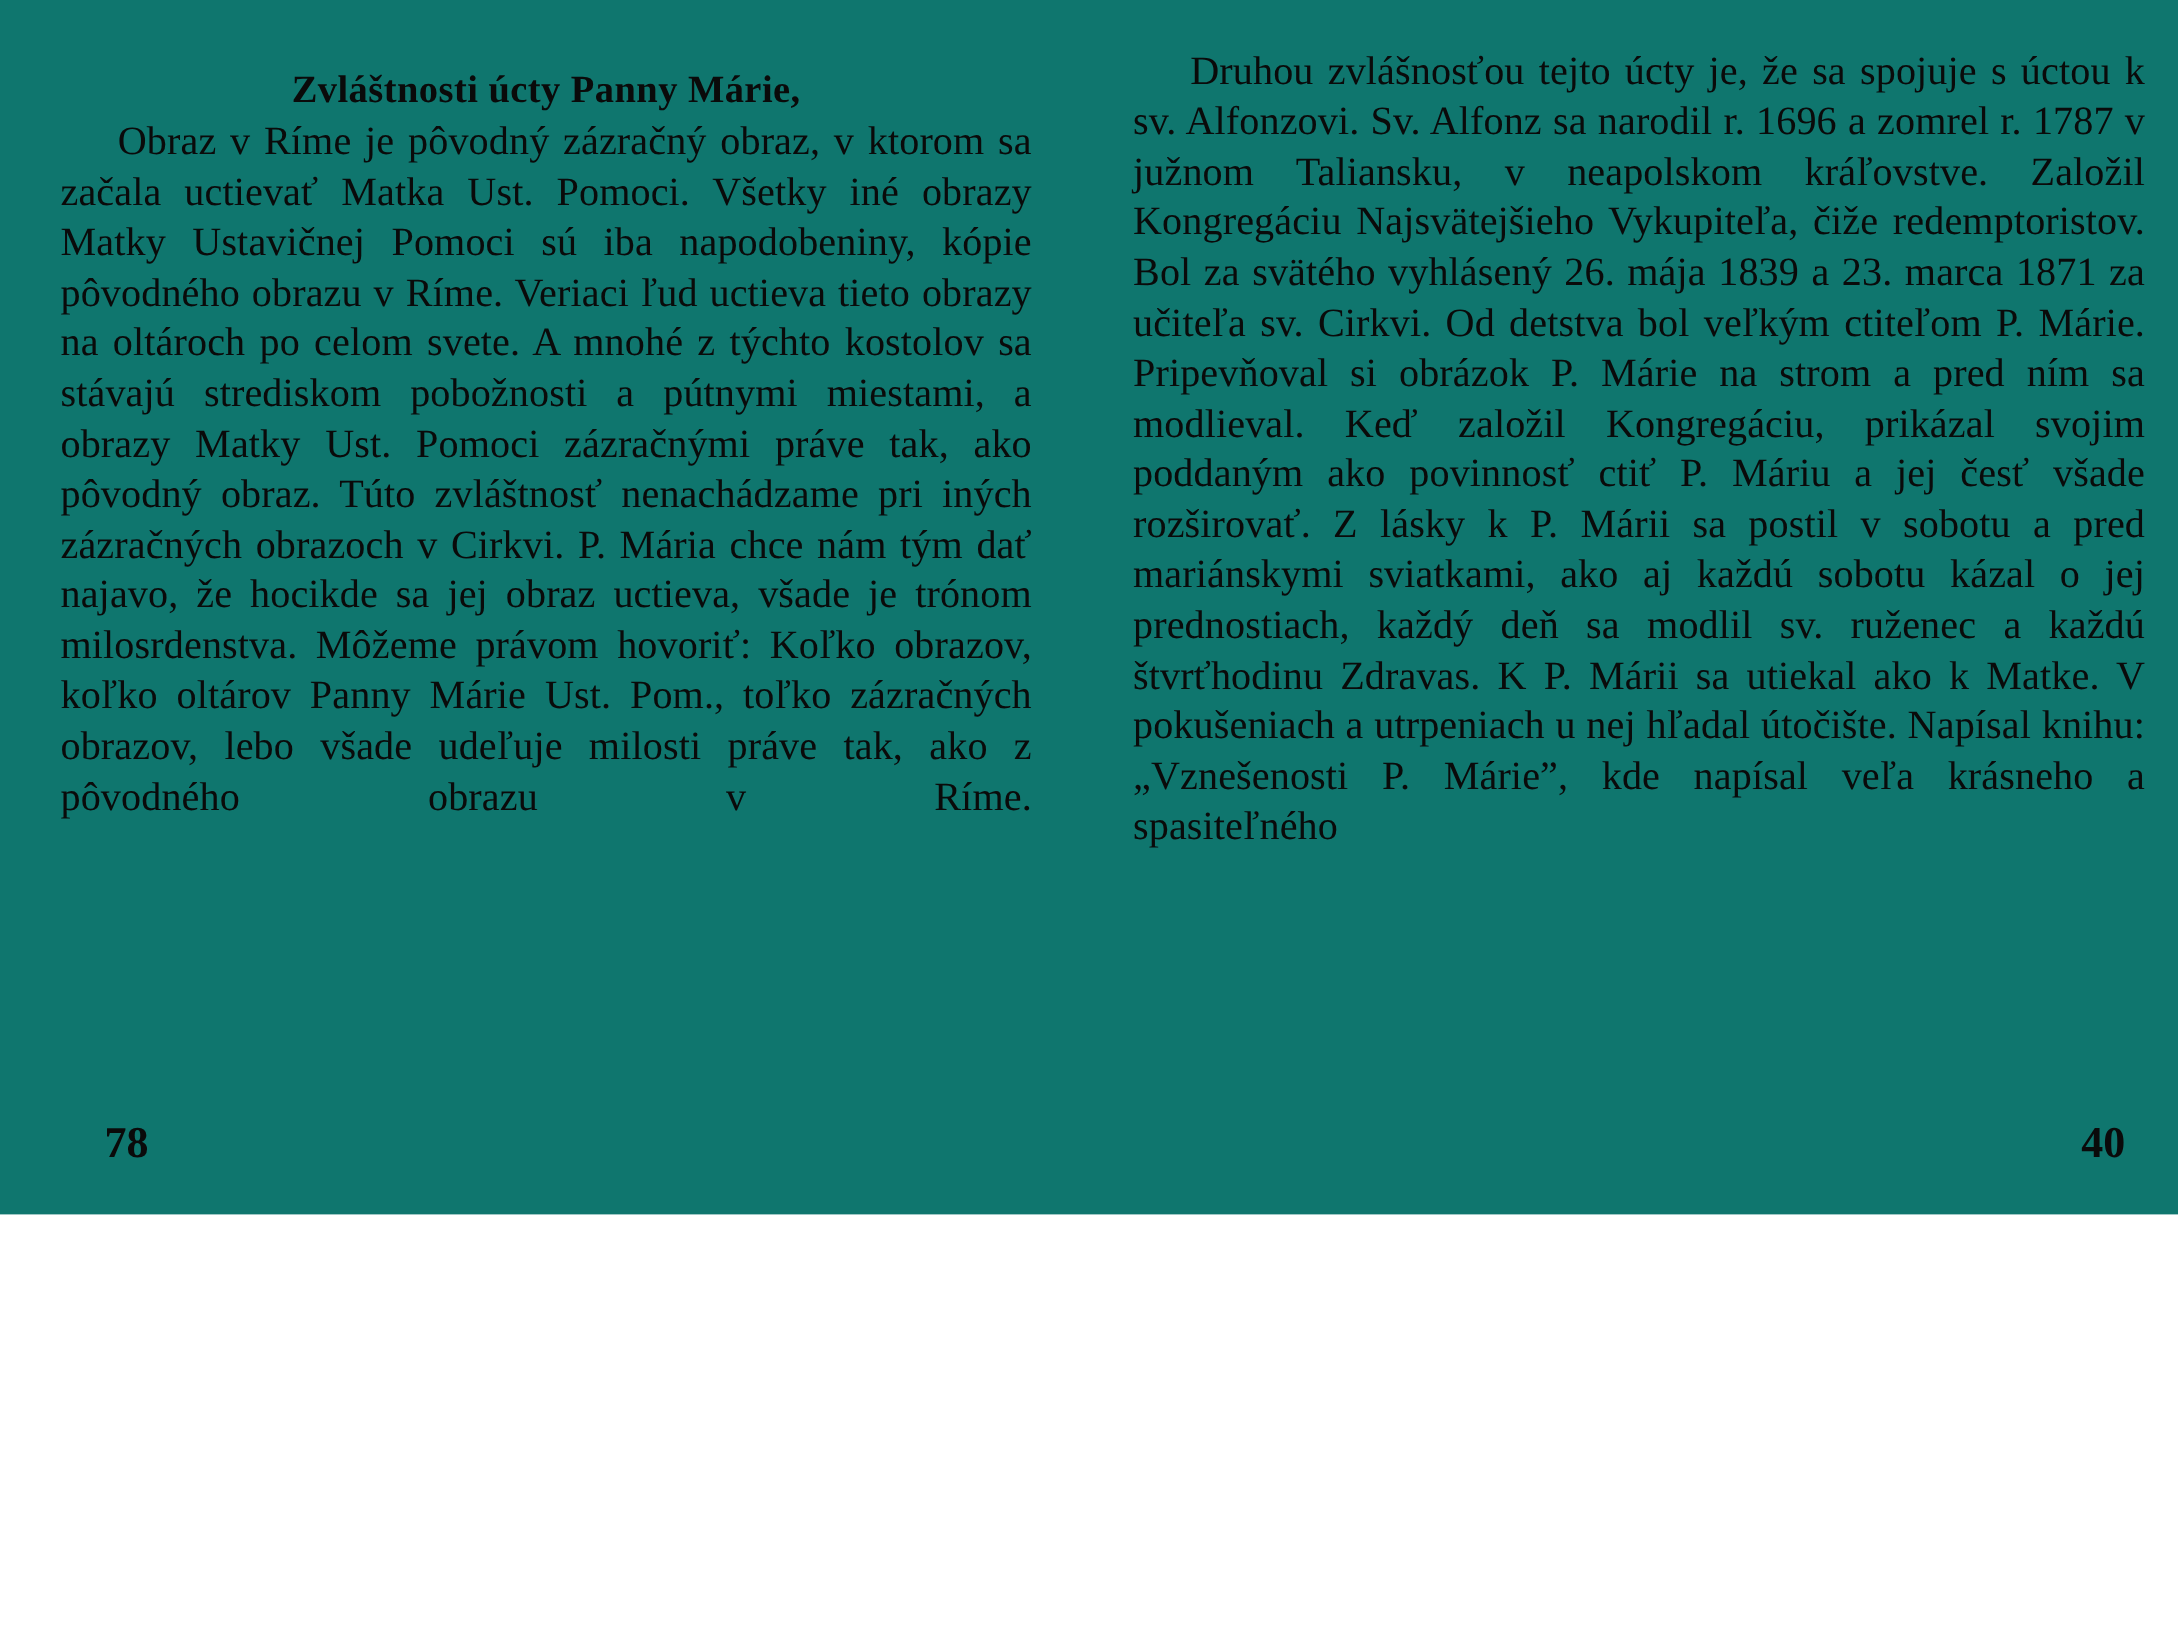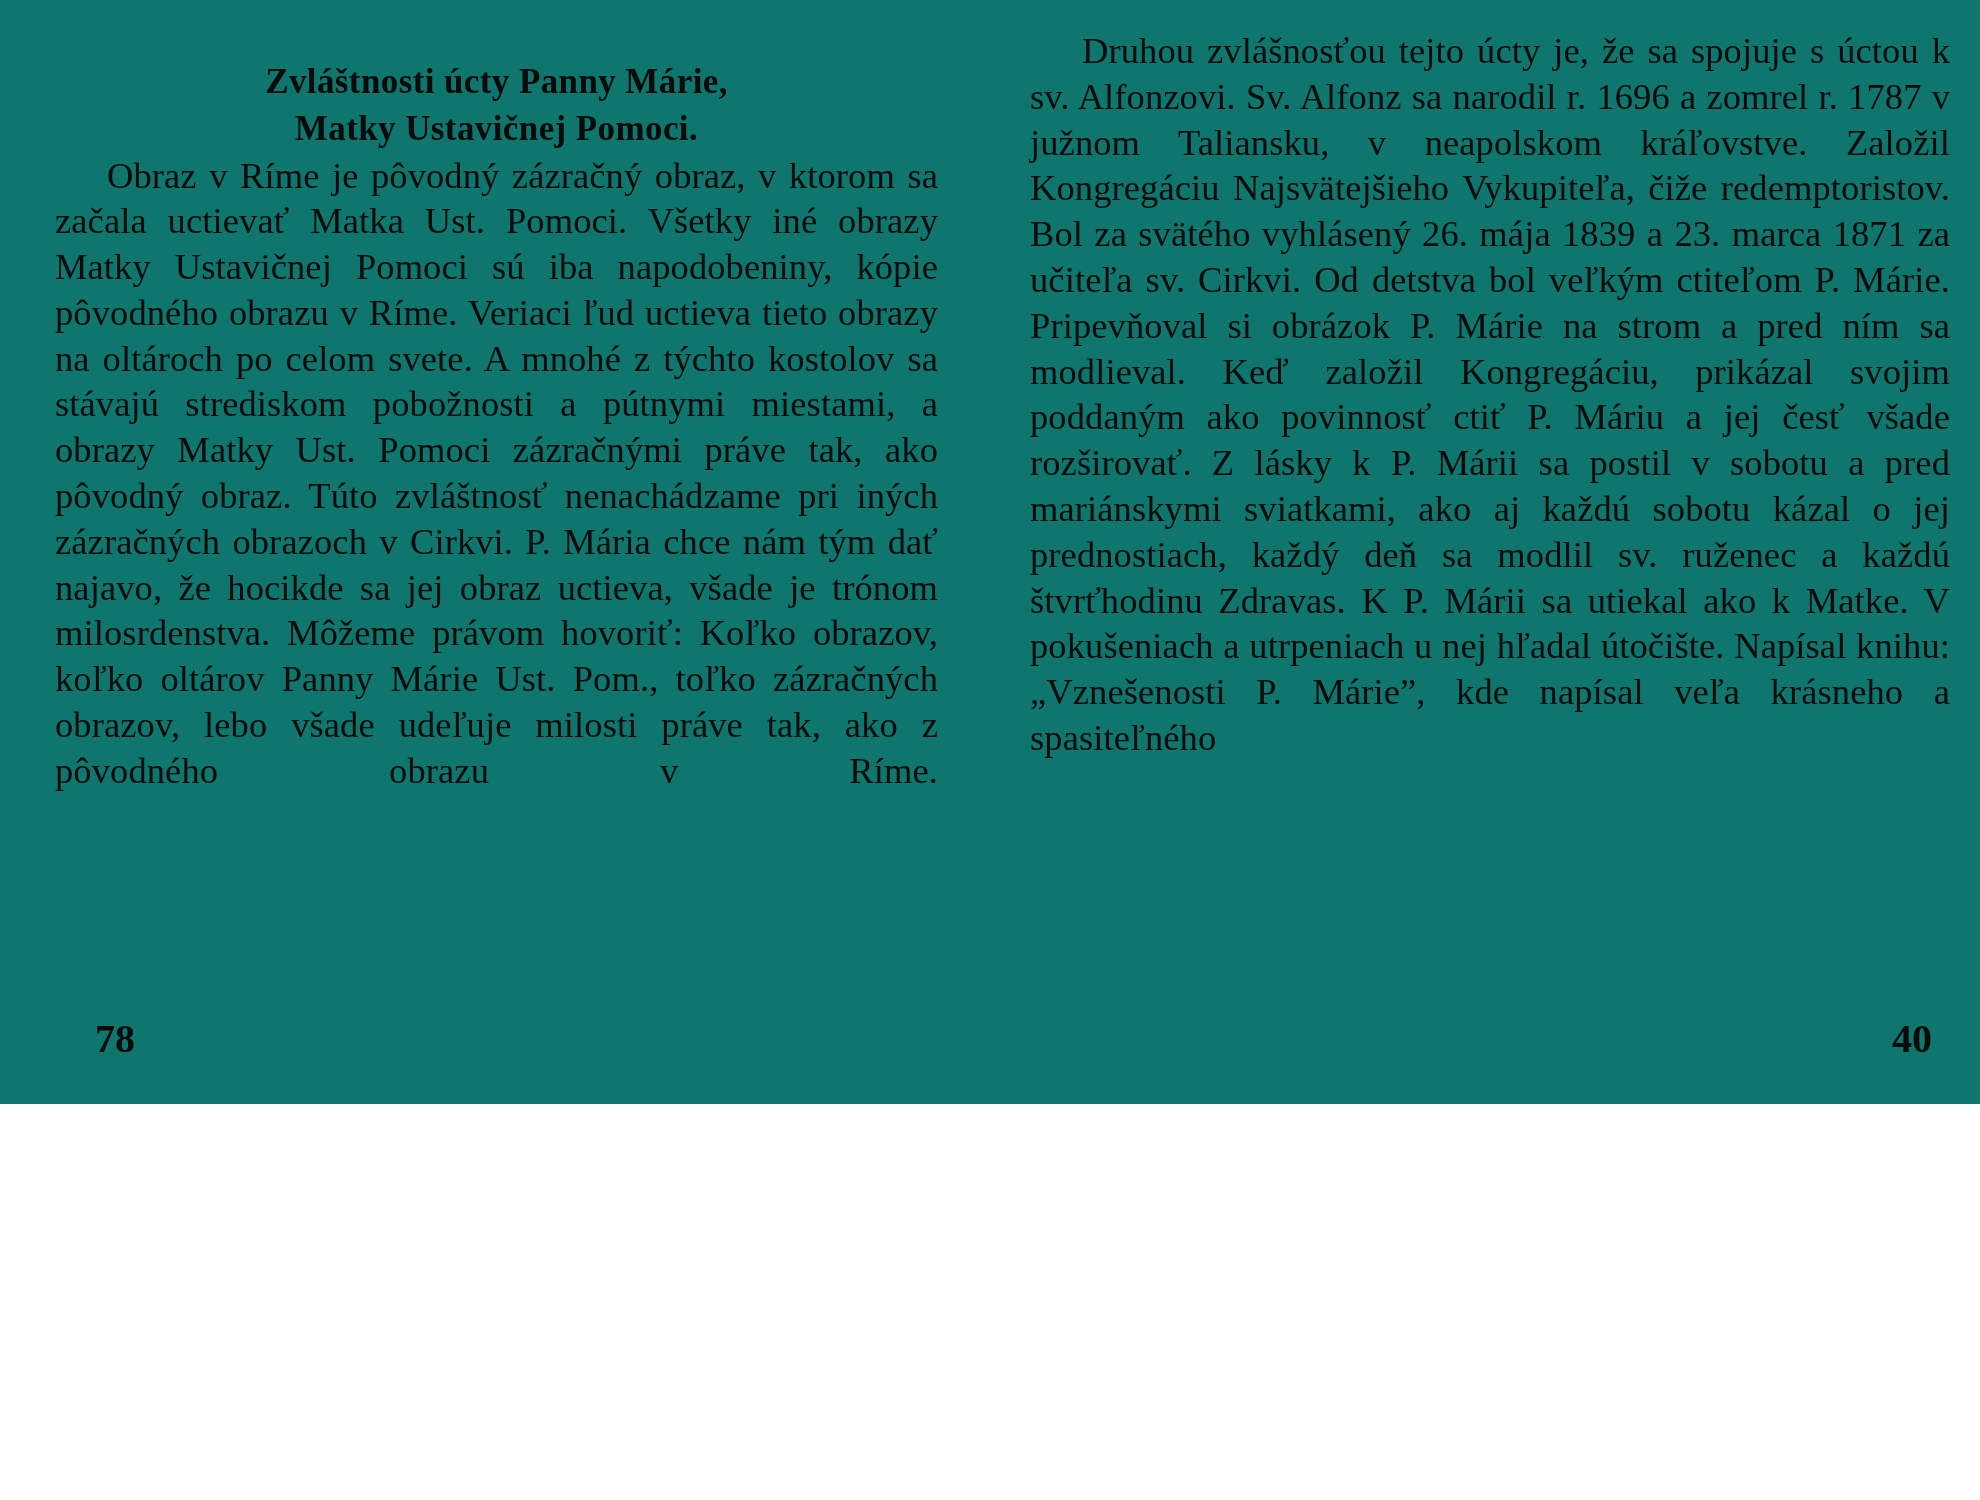--- a/index.html
+++ b/index.html
@@ -70,21 +70,21 @@
     text-justify: inter-word;
     margin: 0;
     letter-spacing: 0.1px;
   }
 
   .body-text.first {
     text-indent: 52px;
   }
 
   .body-text.right-start {
-    margin-top: 0;
+    margin-top: 13px;
     text-indent: 52px;
   }
 
   
   .just-all {
     text-align: justify;
   }
   .just-all::after {
     content: "";
     display: inline-block;
@@ -120,21 +120,20 @@
 </head>
 <body>
 
 <div class="page">
 
   <div class="spread">
 
     <div class="col col-left">
       <h1 class="heading">
         <span class="line">Zvláštnosti úcty Panny Márie,</span>
-        <span class="line">Matky Ustavičnej Pomoci.</span>
       </h1>
 
       <p class="body-text first just-all">Obraz v Ríme je pôvodný zázračný obraz, v ktorom sa začala uctievať Matka Ust. Pomoci. Všetky iné obrazy Matky Ustavičnej Pomoci sú iba napodobeniny, kópie pôvodného obrazu v Ríme. Veriaci ľud uctieva tieto obrazy na oltároch po celom svete. A mnohé z týchto kostolov sa stávajú strediskom pobožnosti a pútnymi miestami, a obrazy Matky Ust. Pomoci zázračnými práve tak, ako pôvodný obraz. Túto zvláštnosť nenachádzame pri iných zázračných obrazoch v Cirkvi. P. Mária chce nám tým dať najavo, že hocikde sa jej obraz uctieva, všade je trónom milosrdenstva. Môžeme právom hovoriť: Koľko obrazov, koľko oltárov Panny Márie Ust. Pom., toľko zázračných obrazov, lebo všade udeľuje milosti práve tak, ako z pôvodného obrazu v Ríme.</p>
     </div>
 
     <div class="col col-right">
       <p class="body-text right-start just-all">Druhou zvlášnosťou tejto úcty je, že sa spojuje s úctou k sv. Alfonzovi. Sv. Alfonz sa narodil r. 1696 a zomrel r. 1787 v južnom Taliansku, v neapolskom kráľovstve. Založil Kongregáciu Najsvätejšieho Vykupiteľa, čiže redemptoristov. Bol za svätého vyhlásený 26. mája 1839 a 23. marca 1871 za učiteľa sv. Cirkvi. Od detstva bol veľkým ctiteľom P. Márie. Pripevňoval si obrázok P. Márie na strom a pred ním sa modlieval. Keď založil Kongregáciu, prikázal svojim poddaným ako povinnosť ctiť P. Máriu a jej česť všade rozširovať. Z lásky k P. Márii sa postil v sobotu a pred mariánskymi sviatkami, ako aj každú sobotu kázal o jej prednostiach, každý deň sa modlil sv. ruženec a každú štvrťhodinu Zdravas. K P. Márii sa utiekal ako k Matke. V pokušeniach a utrpeniach u nej hľadal útočište. Napísal knihu: „Vznešenosti P. Márie”, kde napísal veľa krásneho a spasiteľného</p>
     </div>
 
   </div>

